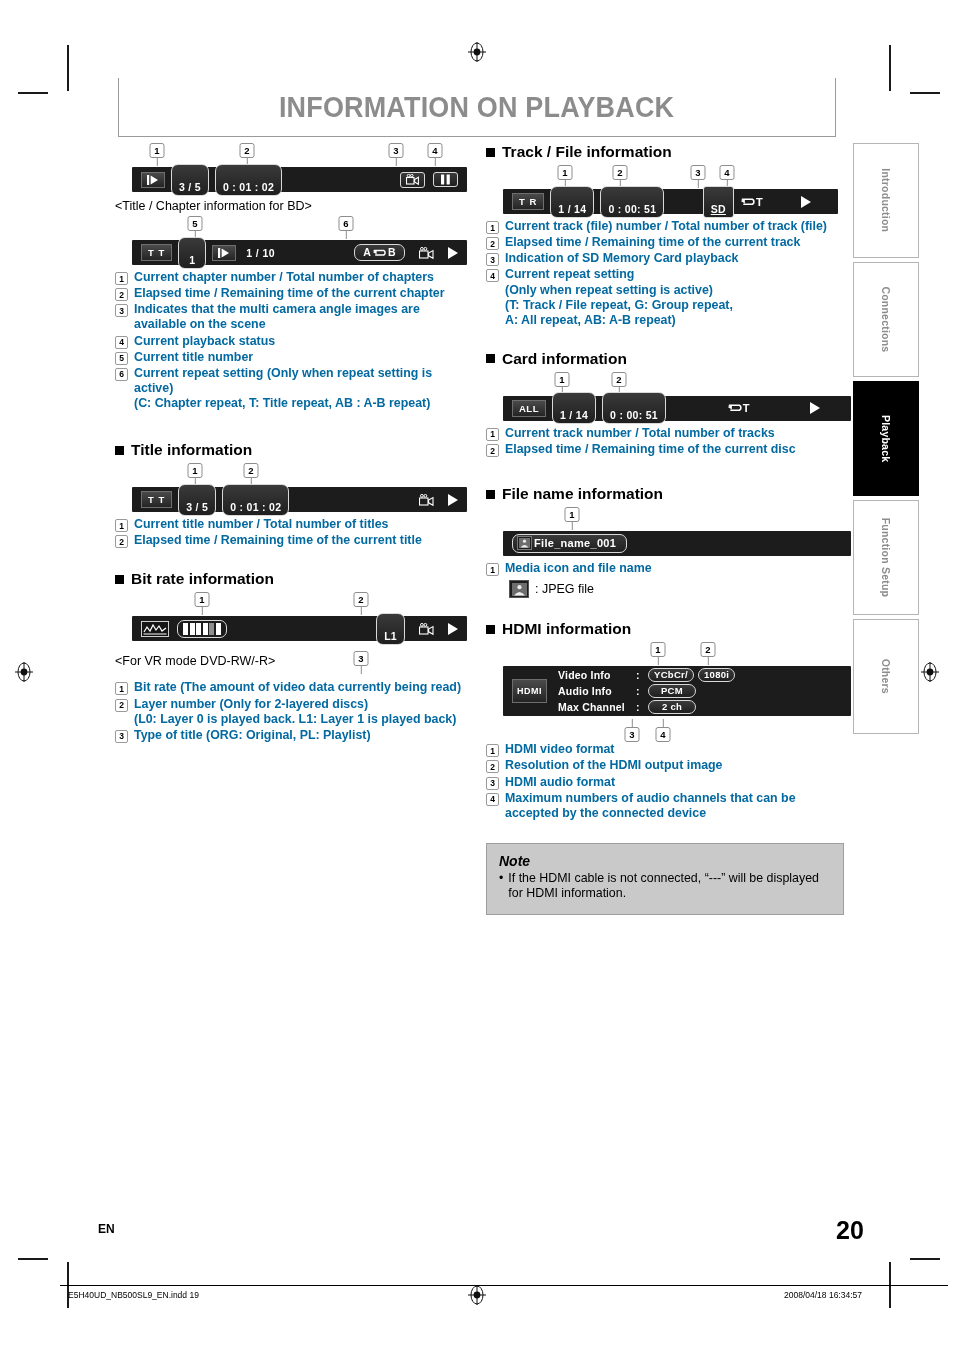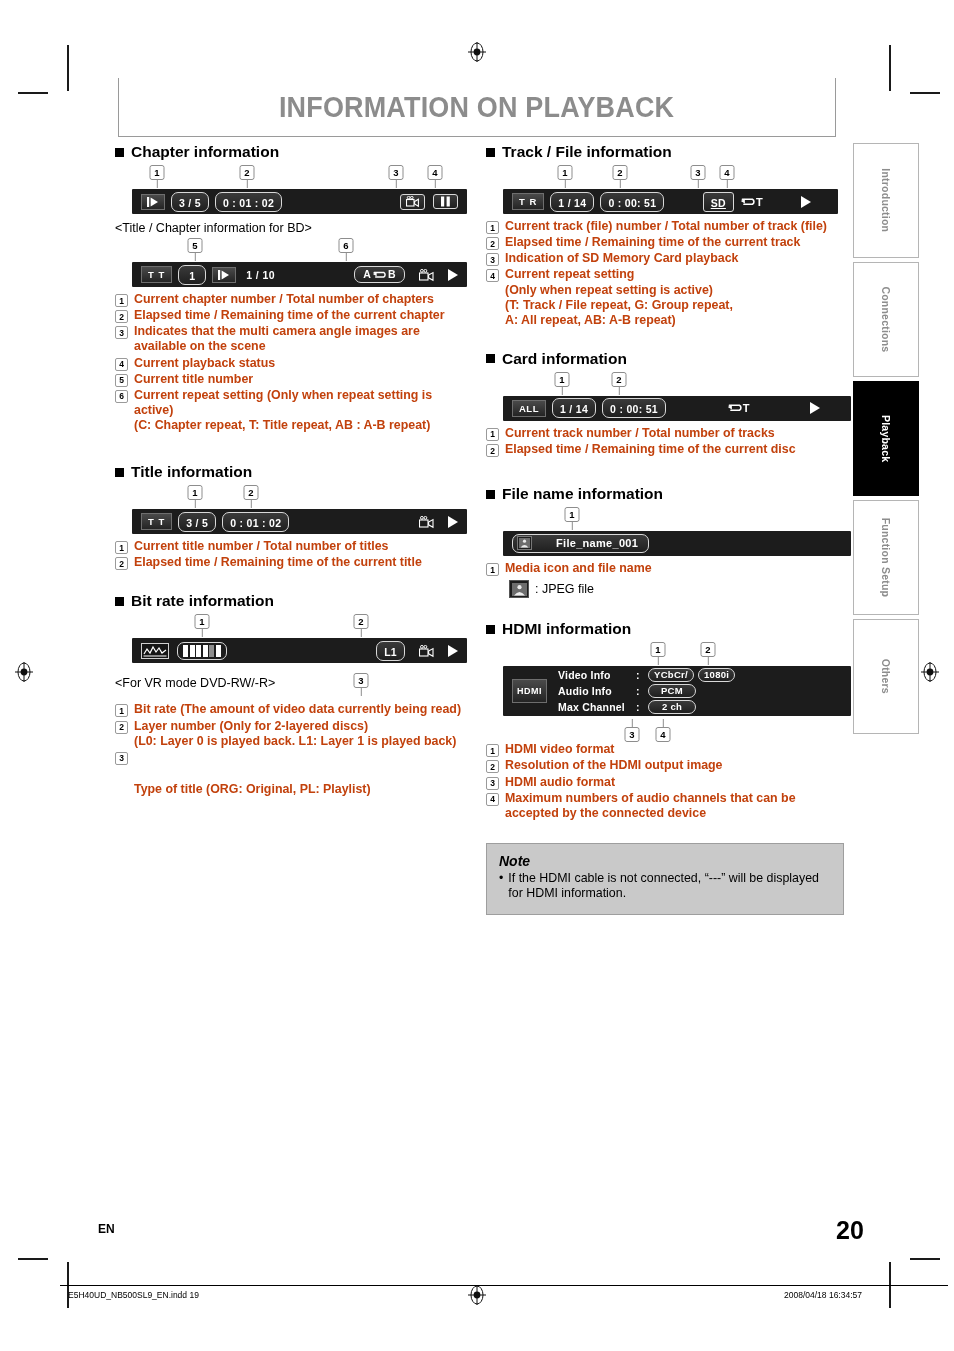--- a/index.html
+++ b/index.html
@@ -76,21 +76,21 @@
     display:flex; align-items:center;
     padding:0 9px;
     margin:0 0 2px 0;
     border-radius:1px;
   }
   .osd.tall { height:47px; align-items:stretch; padding:5px 9px; }
 
   .pill {
     border:1.4px solid #d9d9d9; border-radius:7px;
     color:#fff; font-size:10.5px; font-weight:bold;
-    padding:4px 7px 2px 7px;
+    padding:16px 7px 2px 7px;
     display:flex; align-items:center; justify-content:center;
     white-space:nowrap;
     background:linear-gradient(#3a3a3a,#1f1f1f);
     letter-spacing:0.3px;
   }
   .pill.sq { border-radius:3px; }
 
   .tag {
     border:1.2px solid #6e6e6e;
     background:linear-gradient(#4a4a4a,#242424);
@@ -136,21 +136,21 @@
   .deflist { margin:5px 0 0 0; }
   .defitem { display:flex; align-items:flex-start; gap:6px; margin-bottom:1px; }
   .defnum {
     flex:0 0 auto;
     width:13px; height:13px; margin-top:2px;
     border:1.2px solid #9a9a9a; border-radius:2px;
     font-size:8.5px; font-weight:bold; color:#000;
     display:flex; align-items:center; justify-content:center;
     background:#fff;
   }
-  .deftext { font-size:12.4px; font-weight:bold; line-height:1.22; color:#c2410c; }
+  .deftext { font-size:12.4px; font-weight:bold; line-height:1.22; color:#0369a1; }
 
   
   .jpeg-line { display:flex; align-items:center; gap:6px; margin:4px 0 0 23px; }
   .jpeg-icon {
     width:20px;height:18px;background:#1d1d1d;border:1px solid #555;
     display:flex;align-items:center;justify-content:center;
   }
   .jpeg-label { font-size:12.5px; color:#000; }
 
   
@@ -240,24 +240,20 @@
       <line x1="1" y1="10" x2="19" y2="10" stroke="#111" stroke-width="1"></line>
     </svg>
   </div>
 
   <div id="title-banner">
     <div id="title-text">INFORMATION ON PLAYBACK</div>
   </div>
 
   <div class="col" id="col-left">
 
-    <div class="sec-head">
-      <span class="sq"></span>
-      <span>Chapter information</span>
-    </div>
 
     <div class="callrow">
       <div class="callnum" style="left:42px;">1</div>
       <div class="callnum" style="left:132px;">2</div>
       <div class="callnum" style="left:281px;">3</div>
       <div class="callnum" style="left:320px;">4</div>
     </div>
 
     <div class="osd" style="width:335px; margin-left:17px;">
       <div class="tag" style="padding:2px 5px;">
@@ -453,21 +449,21 @@
         <div class="defnum">1</div>
         <div class="deftext" style="white-space:pre-line;">Bit rate (The amount of video data currently being read)</div>
       </div>
       <div class="defitem">
         <div class="defnum">2</div>
         <div class="deftext" style="white-space:pre-line;">Layer number (Only for 2-layered discs)
 (L0: Layer 0 is played back. L1: Layer 1 is played back)</div>
       </div>
       <div class="defitem">
         <div class="defnum">3</div>
-        <div class="deftext" style="white-space:pre-line;margin-top:32px;">Type of title (ORG: Original, PL: Playlist)</div>
+        <div class="deftext" style="white-space:pre-line;">Type of title (ORG: Original, PL: Playlist)</div>
       </div>
     </div>
 
   </div>
 
   <div class="col" id="col-right">
 
     <div class="sec-head">
       <span class="sq"></span>
       <span>Track / File information</span>
@@ -564,21 +560,21 @@
     <div class="sec-head" style="margin-top:28px;">
       <span class="sq"></span>
       <span>File name information</span>
     </div>
 
     <div class="callrow" style="margin-top:3px;">
       <div class="callnum" style="left:86px;">1</div>
     </div>
 
     <div class="osd" style="width:348px; margin-left:17px;">
-      <div class="pill" style="padding:1px 10px 2px 4px; gap:24px;">
+      <div class="pill" style="padding:1px 10px 2px 4px; gap:2px;">
         <span class="jpeg-icon" style="width:15px;height:14px;border:1px solid #777;">
           <svg width="11" height="10" viewBox="0 0 11 10">
             <rect x="0" y="0" width="11" height="10" fill="#6d6d6d"></rect>
             <circle cx="5.5" cy="3.2" r="1.6" fill="#e9e9e9"></circle>
             <path d="M1.6 9.4 Q5.5 4.6 9.4 9.4 Z" fill="#e9e9e9"></path>
           </svg>
         </span>
         <span style="font-size:11px;">File_name_001</span>
       </div>
     </div>

